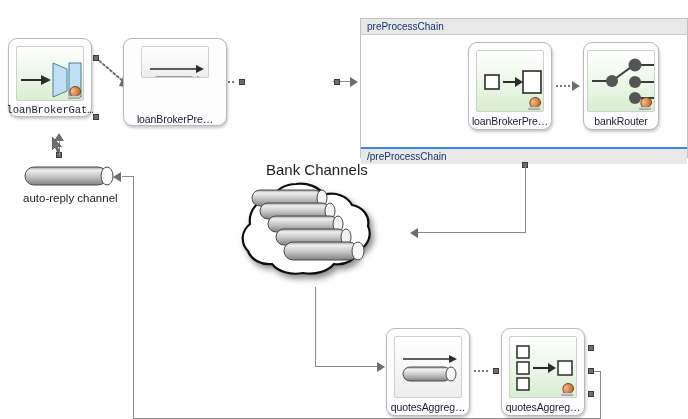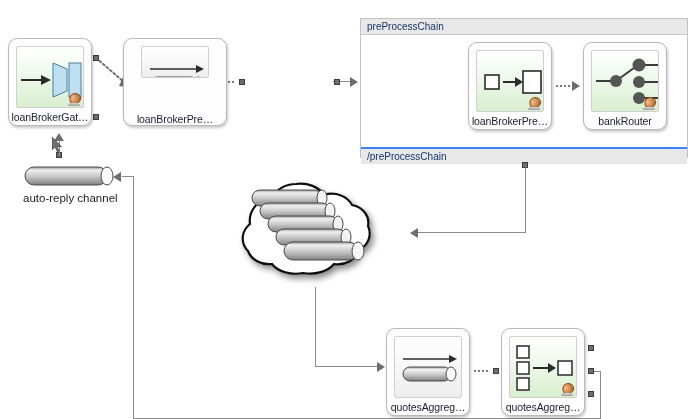--- a/index.html
+++ b/index.html
@@ -115,20 +115,21 @@
   <svg width="60" height="48" style="position:absolute;left:92px;top:42px;">
     <line x1="4" y1="6" x2="32" y2="30" stroke="#6e6e6e" stroke-width="2" stroke-dasharray="2,2.6" stroke-linecap="round"></line>
     <polygon points="31,25 40,36 27,34" fill="#6d6d6d"></polygon>
   </svg>
   <div class="handle" style="left:93px;top:45px;"></div>
   <div class="handle" style="left:93px;top:104px;"></div>
 
   <div class="handle" style="left:588px;top:335px;"></div>
   <div class="handle" style="left:588px;top:381px;"></div>
 
+  <div class="cloudlabel" style="left:266px;top:151px;">Bank Channels</div>
 
   <svg id="cloud" style="left:206px;top:168px;" width="200" height="115" viewBox="0 0 200 115">
     <defs>
       <linearGradient id="pg" x1="0" y1="0" x2="0" y2="1">
         <stop offset="0%" stop-color="#9b9b9b"></stop>
         <stop offset="18%" stop-color="#efefef"></stop>
         <stop offset="55%" stop-color="#c4c4c4"></stop>
         <stop offset="100%" stop-color="#818181"></stop>
       </linearGradient>
       <filter id="sh" x="-25%" y="-25%" width="160%" height="165%">
@@ -176,21 +177,21 @@
           <stop offset="100%" stop-color="#7f7f7f"></stop>
         </linearGradient>
       </defs>
       <rect x="2" y="2" width="82" height="18" rx="9" fill="url(#pg2)" stroke="#4a4a4a" stroke-width="1"></rect>
       <ellipse cx="84" cy="11" rx="6" ry="9" fill="#fafafa" stroke="#4a4a4a" stroke-width="1"></ellipse>
     </svg>
     <div style="font-size:11.5px;color:#1c1c1c;text-align:left;margin-top:1px;
                 white-space:nowrap;">auto-reply channel</div>
   </div>
 
-  <div class="node" style="left:8px;top:28px;width:84px;height:88px;">
+  <div class="node" style="left:8px;top:28px;width:84px;height:79px;font-family:Liberation Mono, monospace;">
     <div class="iconbox green" style="width:68px;height:62px;margin-top:7px;">
       <svg width="68" height="62" viewBox="0 0 68 62">
         <line x1="4" y1="33" x2="25" y2="33" stroke="#2b2b2b" stroke-width="2.2"></line>
         <polygon points="24,28 34,33 24,38" fill="#2b2b2b"></polygon>
         <polygon points="36,16 50,22 50,44 36,50" fill="#bfdff2" stroke="#4a7fa0" stroke-width="1"></polygon>
         <rect x="52" y="16" width="12" height="34" fill="#bfdff2" stroke="#4a7fa0" stroke-width="1"></rect>
       </svg>
       <div class="bean">
         <div class="seed"></div>
           <div class="base"></div>
@@ -229,21 +230,21 @@
         <rect x="46" y="20" width="18" height="22" fill="#ffffff" stroke="#2b2b2b" stroke-width="1.6"></rect>
       </svg>
       <div class="bean">
         <div class="seed"></div>
           <div class="base"></div>
       </div>
     </div>
     <div class="nlabel" style="margin-top:3px;">loanBrokerPre…</div>
   </div>
 
-  <div class="node" style="left:583px;top:32px;width:84px;height:88px;">
+  <div class="node" style="left:583px;top:32px;width:76px;height:88px;">
     <div class="iconbox green" style="width:68px;height:62px;margin-top:7px;">
       <svg width="68" height="62" viewBox="0 0 68 62">
         <line x1="4" y1="30" x2="22" y2="30" stroke="#3c3c3c" stroke-width="2"></line>
         <line x1="24" y1="30" x2="46" y2="14" stroke="#3c3c3c" stroke-width="2"></line>
         <line x1="48" y1="14" x2="66" y2="14" stroke="#3c3c3c" stroke-width="2"></line>
         <line x1="48" y1="31" x2="66" y2="31" stroke="#3c3c3c" stroke-width="2"></line>
         <line x1="48" y1="47" x2="66" y2="47" stroke="#3c3c3c" stroke-width="2"></line>
         <circle cx="24" cy="30" r="6" fill="#555555"></circle>
         <circle cx="47" cy="14" r="6.5" fill="#555555"></circle>
         <circle cx="47" cy="31" r="6" fill="#555555"></circle>

